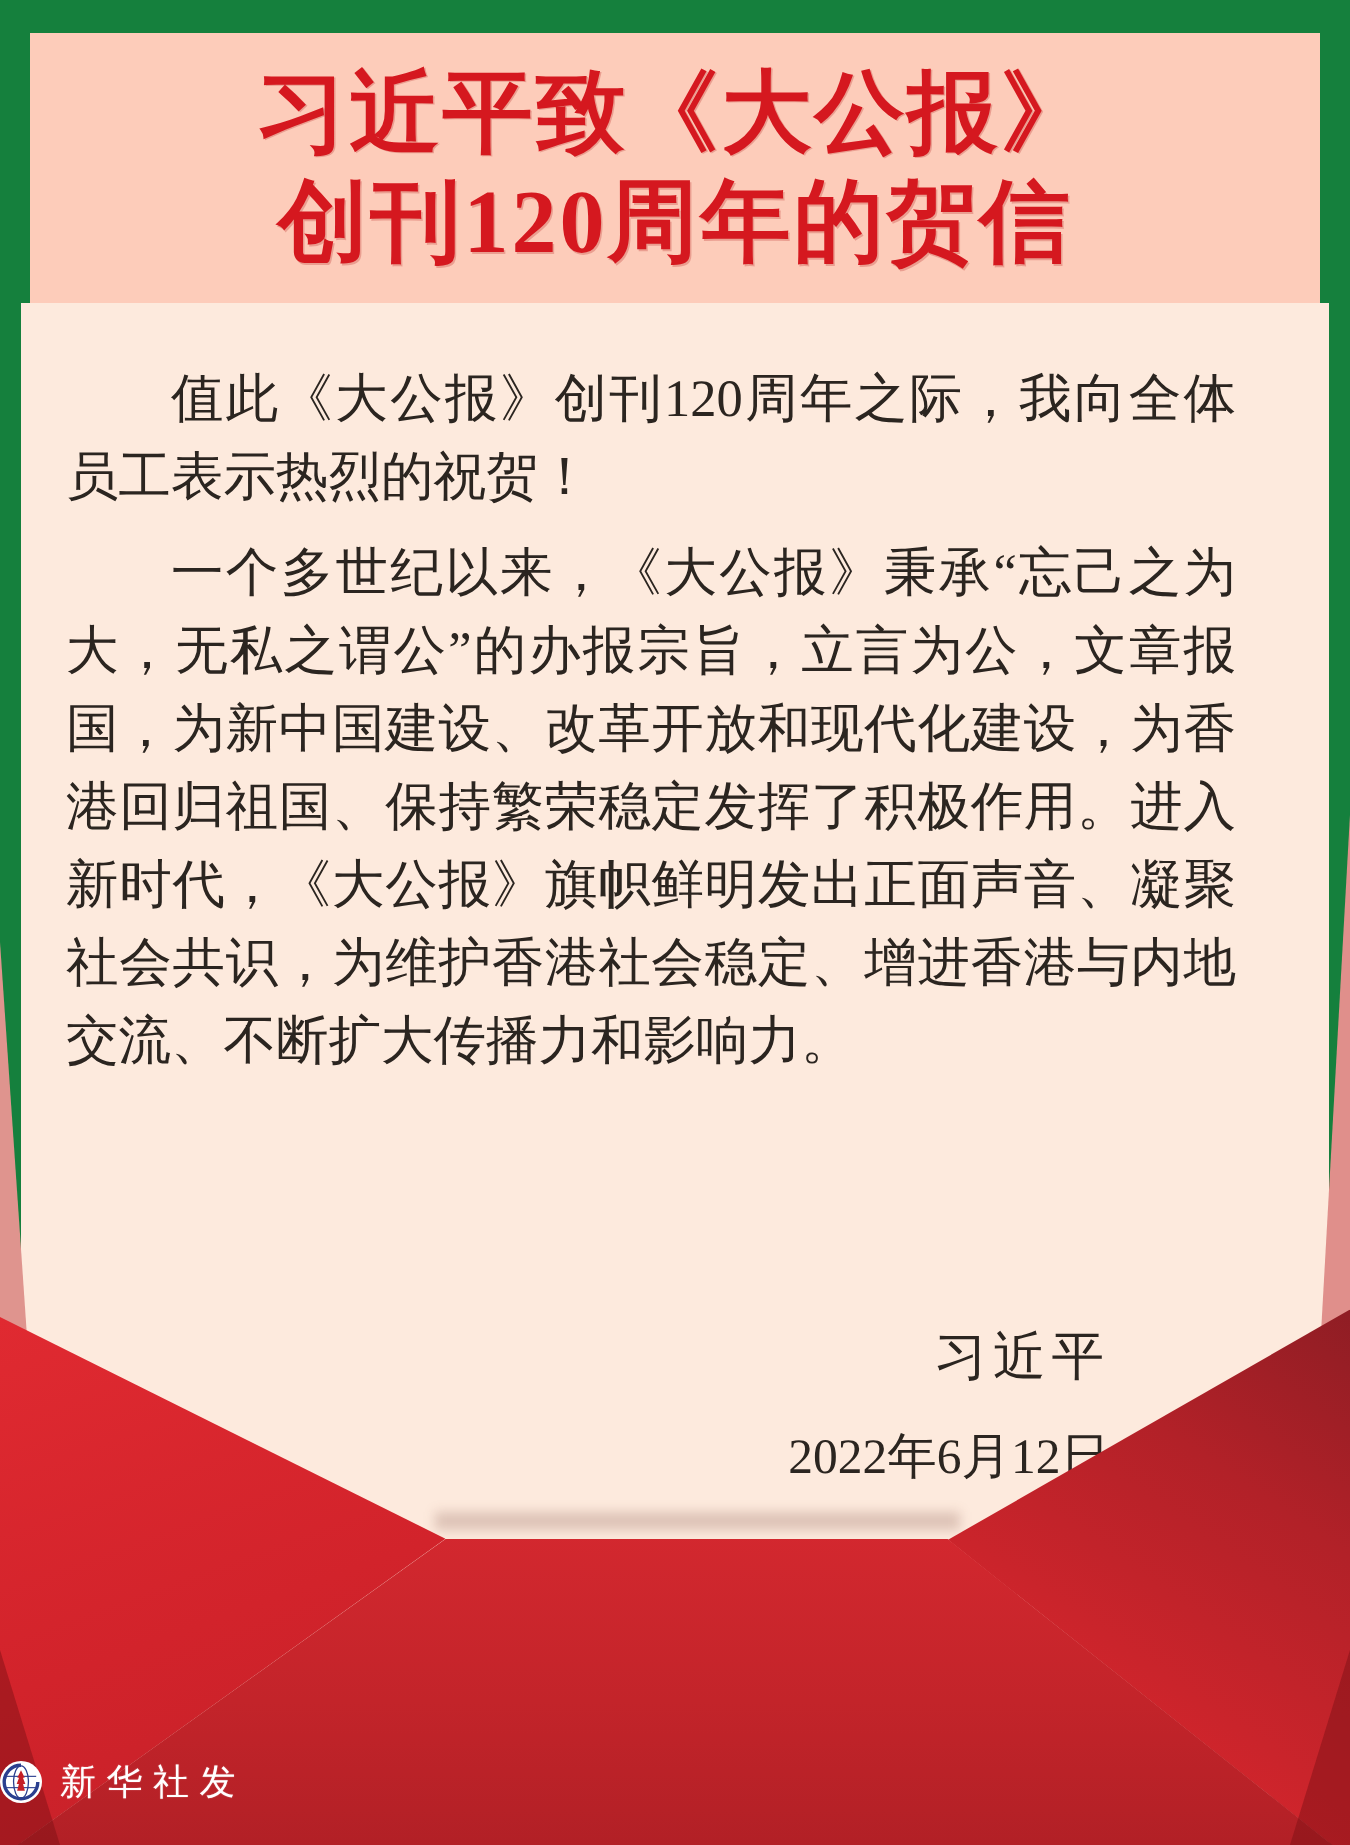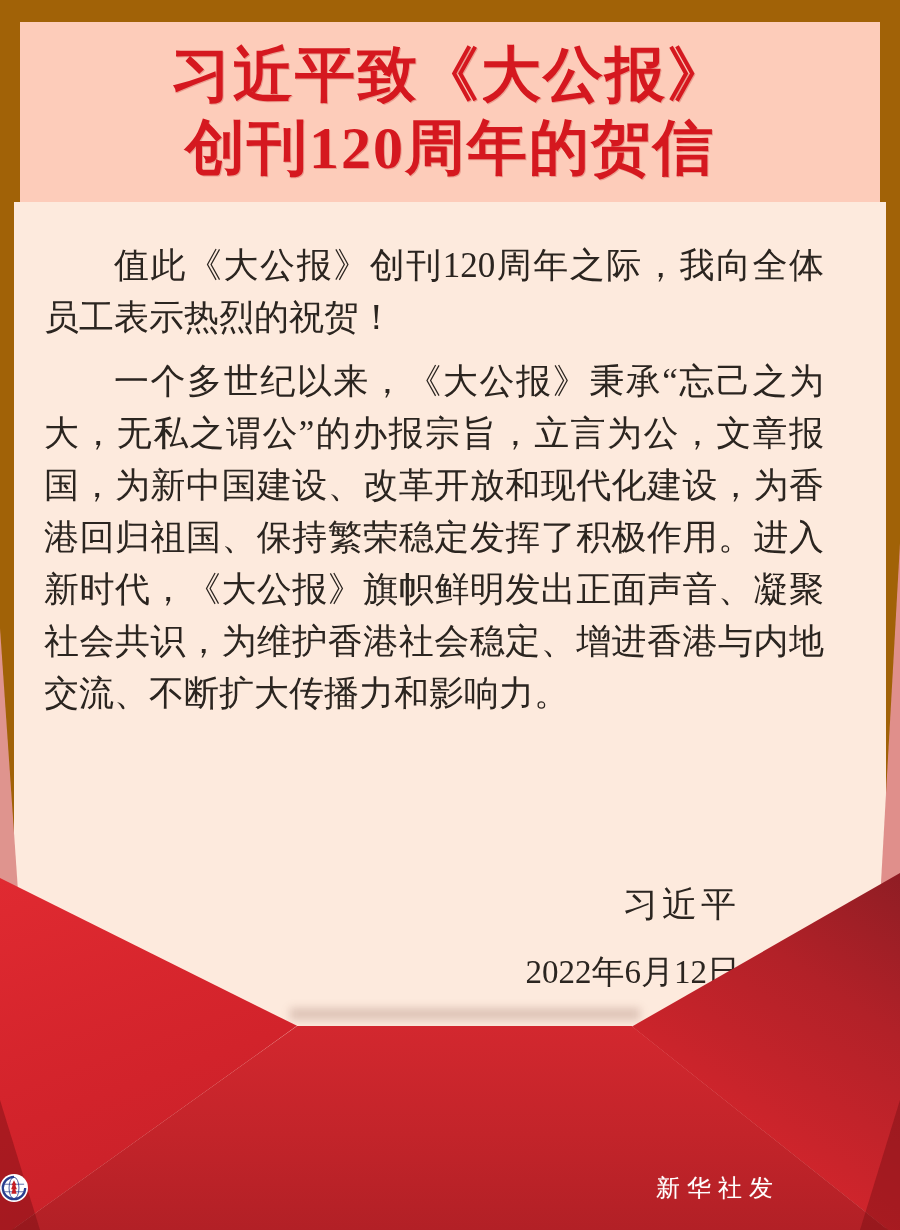--- a/index.html
+++ b/index.html
@@ -1,19 +1,19 @@
 <!DOCTYPE html>
 <html><head>
 <meta charset="utf-8">
 <style>
   html,body{margin:0;padding:0;background:#ffffff;}
   .page{
     position:relative;
     width:900px;height:1230px;
-    background:#a16207;
+    background:#15803d;
     overflow:hidden;
     font-family:"Liberation Serif","DejaVu Serif",serif;
   }
   
   .header-panel{
     position:absolute;left:20px;top:22px;width:860px;height:180px;
     background:#fdccba;
     display:flex;flex-direction:column;justify-content:center;align-items:center;
   }
   .title-line{
@@ -74,21 +74,21 @@
     clip-path:polygon(0 0,100% 100%,0 100%);
   }
   .corner-dark-right{
     position:absolute;left:860px;top:1100px;width:40px;height:130px;
     background:rgba(120,15,20,.45);
     clip-path:polygon(100% 0,100% 100%,0 100%);
   }
   
   .footer-credit{
     position:absolute;left:0;top:1172px;width:780px;
-    display:flex;justify-content:space-between;align-items:center;gap:12px;
+    display:flex;justify-content:flex-start;align-items:center;gap:12px;
   }
   .logo-circle{width:28px;height:28px;display:block;}
   .credit-text{
     font-size:24px;color:#ffffff;letter-spacing:7px;white-space:nowrap;
     text-shadow:0 0 1px rgba(255,255,255,.4);
   }
 </style>
 </head>
 <body>
 

